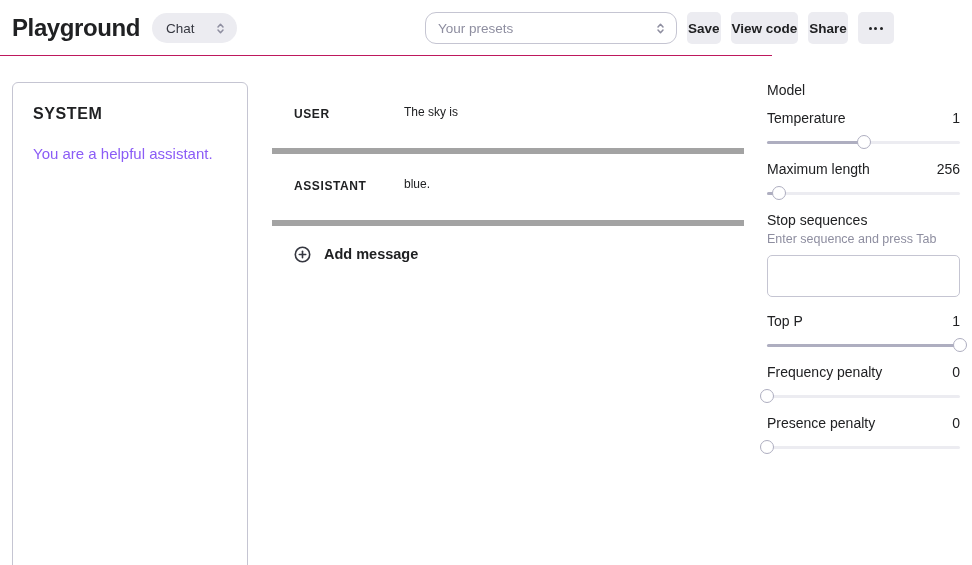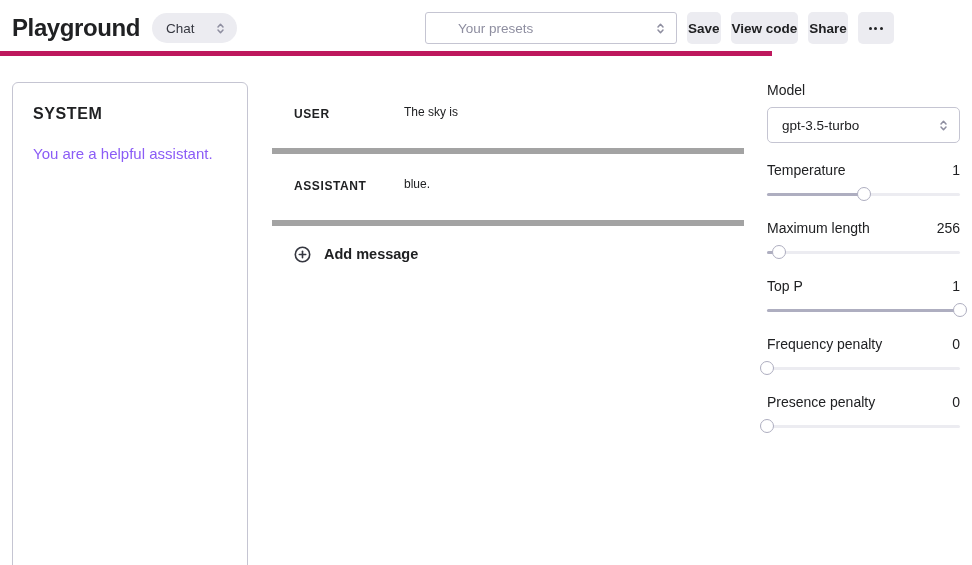--- a/index.html
+++ b/index.html
@@ -9,21 +9,21 @@
     font-family: "Liberation Sans", sans-serif;
     color: #202123;
     overflow: hidden;
   }
   .app { position: relative; width: 972px; height: 565px; }
 
   
   .header {
     position: absolute; top: 0; left: 0;
     width: 772px; height: 56px;
-    border-bottom: 5px solid #be185d;
+    border-bottom: 1px solid #be185d;
     background: #fff;
   }
   .title-wrap {
     position: absolute; left: 12px; top: 0; height: 56px;
     display: flex; align-items: center; gap: 12px;
   }
   .page-title {
     font-size: 24px; font-weight: 700; letter-spacing: -0.4px;
     color: #202123; line-height: 1;
   }
@@ -34,24 +34,24 @@
     font-size: 13.5px; color: #353740; cursor: pointer;
     border: none;
   }
   .toolbar {
     position: absolute; top: 0; height: 56px; left: 425px;
     display: flex; align-items: center; gap: 10px;
   }
   .preset-select {
     position: relative;
     width: 252px; height: 32px;
-    border: 1px solid #c5c5d2; border-radius: 3px;
+    border: 1px solid #c5c5d2; border-radius: 11px;
     background: #fff;
     display: flex; align-items: center;
-    padding: 0 10px 0 32px;
+    padding: 0 10px 0 12px;
     cursor: pointer;
   }
   .preset-placeholder {
     flex: 1; font-size: 13.5px; color: #8e8ea0;
     white-space: nowrap; overflow: hidden; text-overflow: ellipsis;
   }
   .btn {
     height: 32px; padding: 0 1px;
     background: #ececf1; border: none; border-radius: 5px;
     font-family: "Liberation Sans", sans-serif;
@@ -106,21 +106,21 @@
   .add-icon circle, .add-icon line {
     stroke: #353740; stroke-width: 1.6; fill: none; stroke-linecap: round;
   }
   .add-label { font-size: 14.5px; font-weight: 700; color: #202123; }
 
   
   .settings {
     position: absolute; left: 767px; top: 82px;
     width: 193px;
   }
-  .setting-group { margin-bottom: 19px; }
+  .setting-group { margin-bottom: 12px; }
   .setting-label-row {
     display: flex; align-items: baseline; justify-content: space-between;
     margin-bottom: 9px;
   }
   .setting-label { font-size: 14px; color: #202123; }
   .setting-value { font-size: 14px; color: #202123; }
 
   .model-select {
     width: 193px; height: 36px;
     border: 1px solid #c5c5d2; border-radius: 5px;
@@ -218,27 +218,20 @@
       <span class="add-label">Add message</span>
     </div>
   </div>
 
   <div class="settings">
 
     <div class="setting-group">
       <div class="setting-label-row">
         <span class="setting-label">Model</span>
       </div>
-      <div class="model-select">
-        <span class="model-value">gpt-3.5-turbo</span>
-        <svg class="chev" viewBox="0 0 11 15">
-          <path d="M3 6 L5.5 3.2 L8 6"></path>
-            <path d="M3 9 L5.5 11.8 L8 9"></path>
-        </svg>
-      </div>
     </div>
 
     <div class="setting-group">
       <div class="setting-label-row">
         <span class="setting-label">Temperature</span>
         <span class="setting-value">1</span>
       </div>
       <div class="slider">
         <div class="slider-track"></div>
         <div class="slider-fill" style="width: 50%;"></div>
@@ -251,20 +244,27 @@
         <span class="setting-label">Maximum length</span>
         <span class="setting-value">256</span>
       </div>
       <div class="slider">
         <div class="slider-track"></div>
         <div class="slider-fill" style="width: 6%;"></div>
         <div class="slider-thumb" style="left: 6%;"></div>
       </div>
     </div>
 
+    <div class="setting-group">
+      <div class="setting-label-row">
+        <span class="setting-label">Stop sequences</span>
+      </div>
+      <div class="stop-hint">Enter sequence and press Tab</div>
+      <textarea class="stop-input" placeholder="" style=""></textarea>
+    </div>
 
     <div class="setting-group">
       <div class="setting-label-row">
         <span class="setting-label">Top P</span>
         <span class="setting-value">1</span>
       </div>
       <div class="slider">
         <div class="slider-track"></div>
         <div class="slider-fill" style="width: 100%;"></div>
         <div class="slider-thumb" style="left: 100%;"></div>

